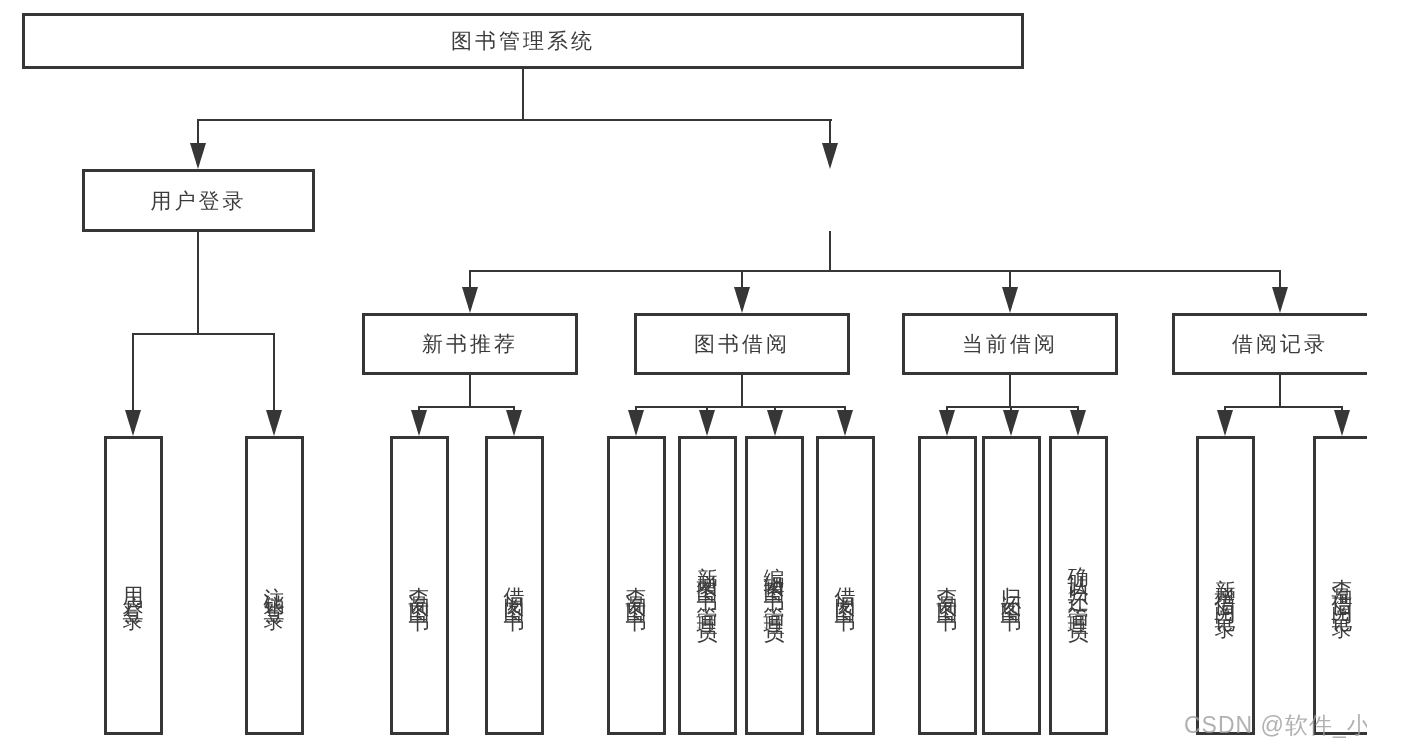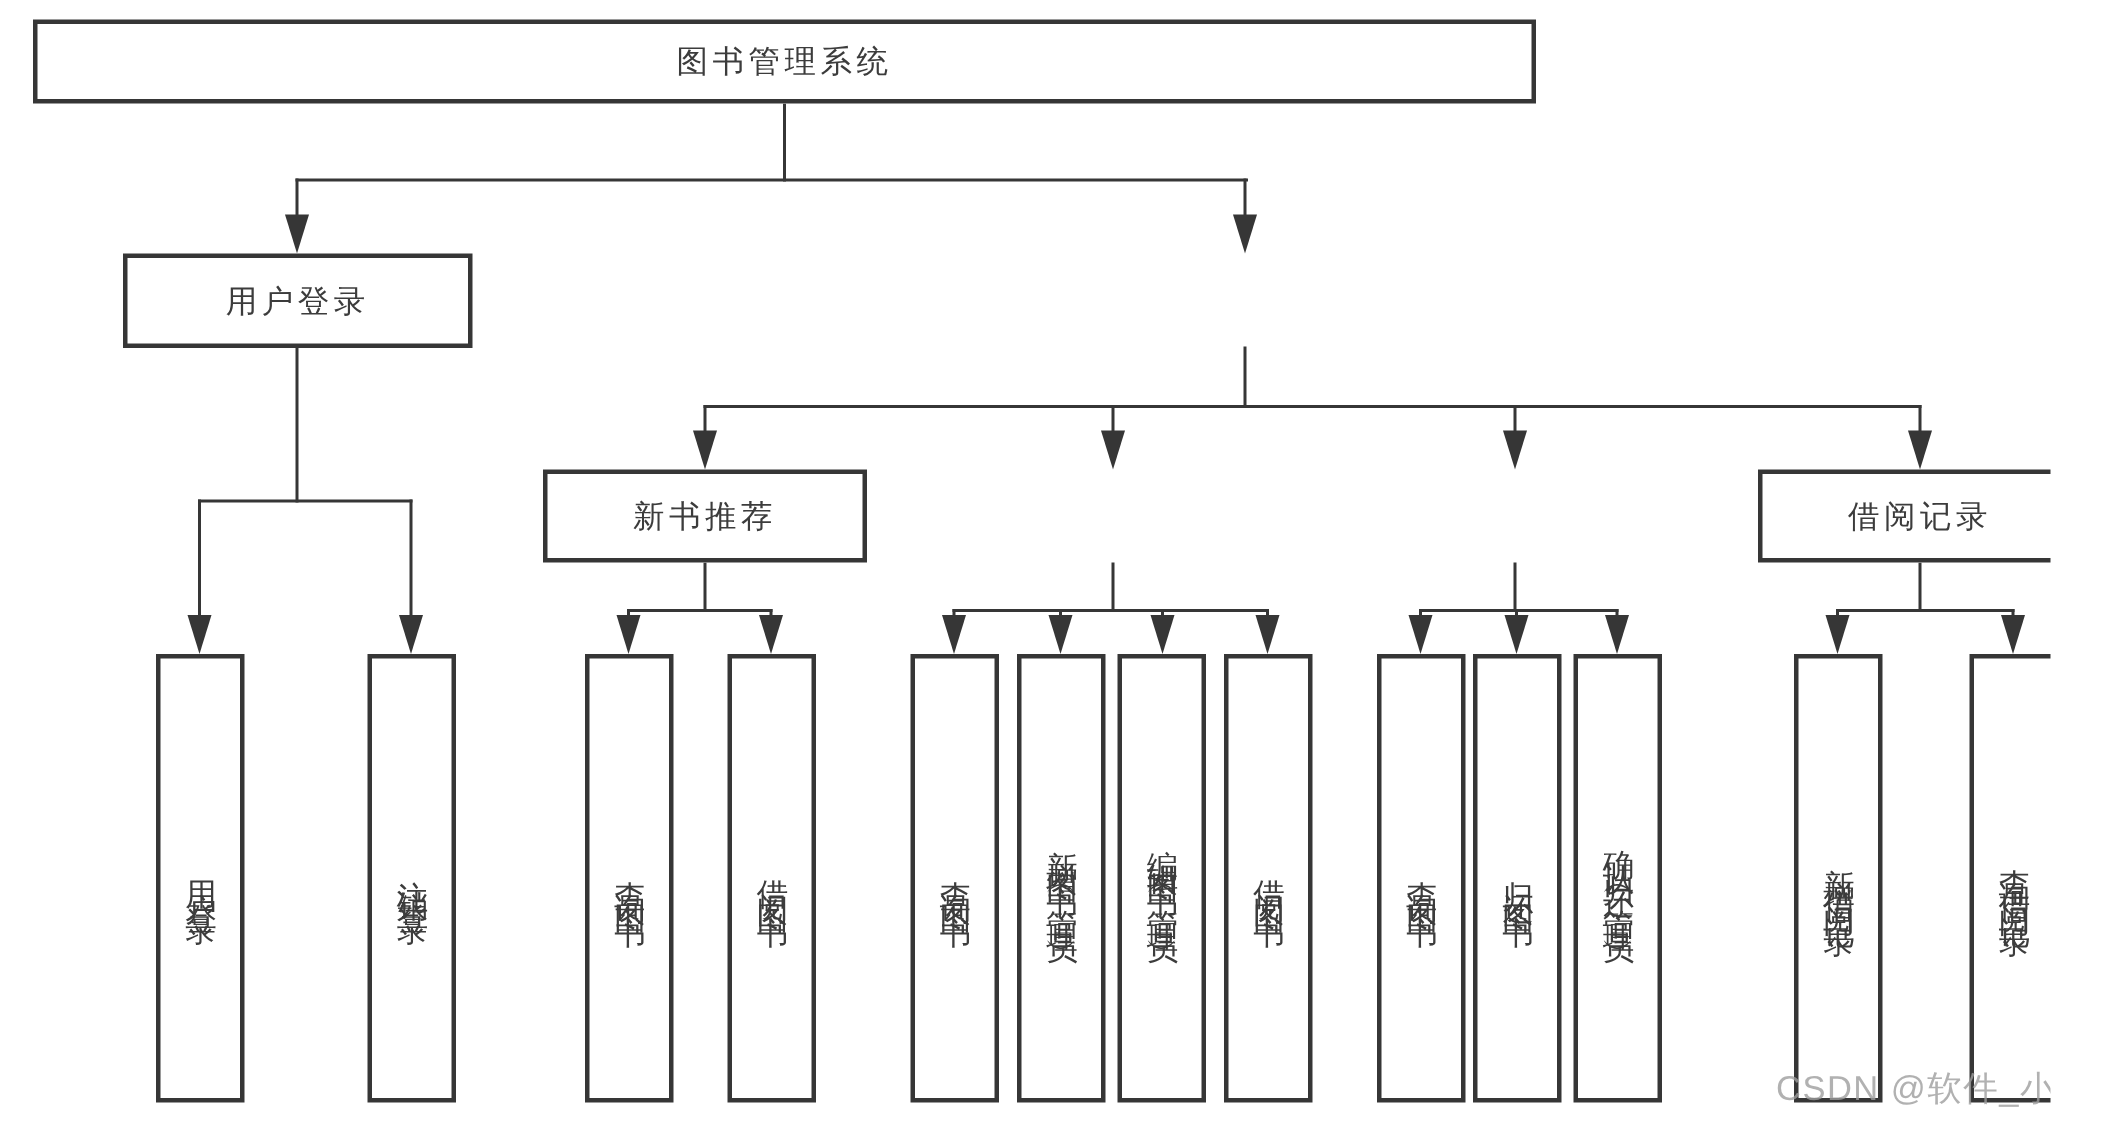--- a/index.html
+++ b/index.html
@@ -71,21 +71,27 @@
 
   <div class="box hbox" style="left:82px;top:169px;width:233px;height:63px;">
     <span>用户登录</span>
   </div>
 
 
   <div class="box hbox" style="left:362px;top:313px;width:216px;height:62px;">
     <span>新书推荐</span>
   </div>
 
-
+  <div class="box hbox" style="left:634px;top:313px;width:216px;height:62px;">
+    <span>图书借阅</span>
+  </div>
+
+  <div class="box hbox" style="left:902px;top:313px;width:216px;height:62px;">
+    <span>当前借阅</span>
+  </div>
 
   <div class="box hbox" style="left:1172px;top:313px;width:216px;height:62px;">
     <span>借阅记录</span>
   </div>
 
   <div class="box leaf" style="left:104px;top:436px;width:59px;height:299px;">
     <span>用户登录</span>
   </div>
   <div class="box leaf" style="left:245px;top:436px;width:59px;height:299px;">
     <span>注销登录</span>

